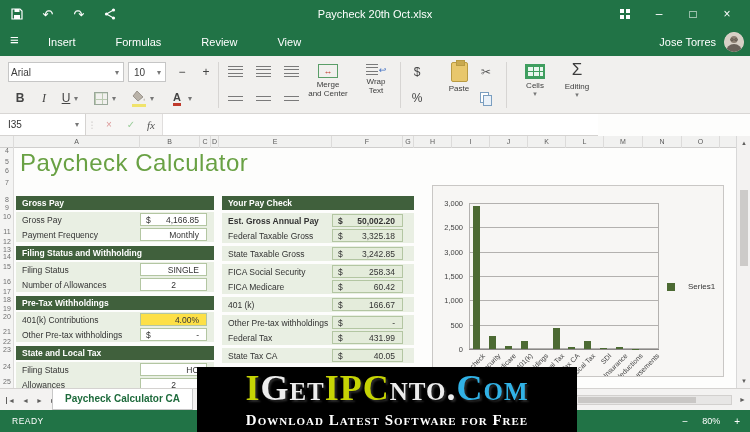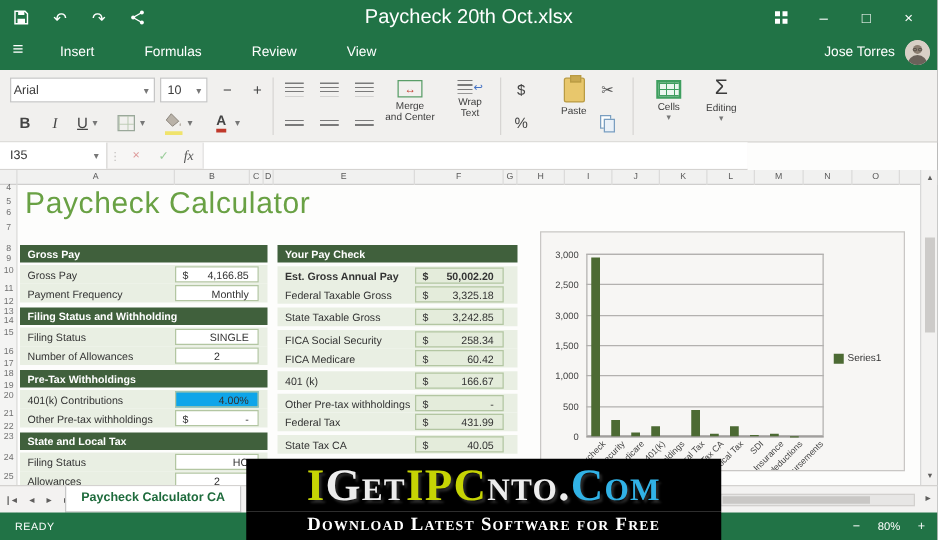--- a/index.html
+++ b/index.html
@@ -3,21 +3,21 @@
 <meta charset="utf-8">
 <style>
   * { margin:0; padding:0; box-sizing:border-box; }
   html,body { width:750px; height:432px; overflow:hidden; background:#888; }
   .app { position:relative; width:750px; height:432px; font-family:"Liberation Sans", sans-serif; background:#fdfdfc; overflow:hidden; }
 
   
   .titlebar { position:absolute; left:0; top:0; width:750px; height:28px; background:#217346; color:#fff; }
   .tb-left { position:absolute; left:10px; top:0; height:28px; display:flex; align-items:center; gap:17px; }
   .tb-ic { width:14px; height:14px; display:flex; align-items:center; justify-content:center; font-size:13px; color:#fff; cursor:default; }
-  .tb-title { position:absolute; left:0; right:0; top:0; height:28px; text-align:center; line-height:28px; font-size:16px; color:#fff; }
+  .tb-title { position:absolute; left:0; right:0; top:0; height:28px; text-align:center; line-height:28px; font-size:11px; color:#fff; }
   .tb-right { position:absolute; right:6px; top:0; height:28px; display:flex; align-items:center; }
   .tb-ctl { width:34px; height:28px; display:flex; align-items:center; justify-content:center; font-size:12px; color:#fff; }
   .tb-grid { display:grid; grid-template-columns:4px 4px; grid-template-rows:4px 4px; gap:2px; }
   .tb-grid span { background:#fff; }
 
   
   .menubar { position:absolute; left:0; top:28px; width:750px; height:28px; background:#217346; color:#fff; }
   .mb-burger { position:absolute; left:10px; top:3px; font-size:15px; color:#fff; }
   .mb-tabs { position:absolute; left:48px; top:0; height:28px; display:flex; gap:40px; align-items:center; }
   .mb-tab { font-size:11px; color:#fff; }
@@ -70,21 +70,21 @@
   .tval .pfx { position:absolute; left:5px; }
   .tval .v { position:absolute; right:7px; }
   .tval.center .v { position:static; margin:0 auto; }
 
   
   .chart { position:absolute; left:432px; top:49px; width:292px; height:192px; background:#f7f6f4; border:1px solid #c9c7c5; overflow:hidden; }
   .gline { position:absolute; height:1px; background:#b3b1af; }
   .ytick { position:absolute; font-size:7.5px; color:#444; text-align:right; width:30px; }
   .bar { position:absolute; width:7px; background:#4c6a33; }
   .xlab { position:absolute; font-size:7px; color:#444; white-space:nowrap; transform:rotate(-45deg); transform-origin:100% 0; }
-  .legend { position:absolute; display:flex; align-items:center; gap:3px; font-size:8px; color:#333; }
+  .legend { position:absolute; display:flex; align-items:center; gap:13px; font-size:8px; color:#333; }
   .legsq { width:8px; height:8px; background:#4c6a33; }
 
   
   .vscroll { position:absolute; right:0; top:136px; width:14px; height:254px; background:#f3f2f1; border-left:1px solid #d8d8d8; z-index:5; }
   .vthumb { position:absolute; left:3px; width:8px; background:#cdcbc9; }
   .sarrow { position:absolute; font-size:6px; color:#5f5e5d; width:14px; text-align:center; }
 
   
   .tabbar { position:absolute; left:0; top:388px; width:750px; height:22px; background:#f3f2f1; border-top:1px solid #d4d2d0; z-index:20; }
   .tnav { position:absolute; left:6px; top:0; height:22px; display:flex; align-items:center; gap:7px; font-size:7px; color:#5f5e5d; }
@@ -335,21 +335,21 @@
         </div>
         <div class="trow tdata" style="top: 141px; height: 15px; text-align: center;">
           <div class="tlabel">Number of Allowances</div>
           <div class="tval center" style="left: 124px; width: 67px; background: rgb(255, 255, 255); border: 1px solid rgb(179, 198, 162);">
             <span class="v">2</span>
           </div>
         </div>
         <div class="trow thead" style="top: 160px; height: 14px; line-height: 14px;">Pre-Tax Withholdings</div>
         <div class="trow tdata" style="top: 176px; height: 15px;">
           <div class="tlabel">401(k) Contributions</div>
-          <div class="tval" style="left: 124px; width: 67px; background: #0ea5e9; border: 1px solid rgb(179, 198, 162);">
+          <div class="tval" style="left: 124px; width: 67px; background: #fde047; border: 1px solid rgb(179, 198, 162);">
             <span class="v">4.00%</span>
           </div>
         </div>
         <div class="trow tdata" style="top: 191px; height: 15px;">
           <div class="tlabel">Other Pre-tax withholdings</div>
           <div class="tval" style="left: 124px; width: 67px; background: rgb(255, 255, 255); border: 1px solid rgb(179, 198, 162);">
             <span class="pfx">$</span>
             <span class="v">-</span>
           </div>
         </div>

